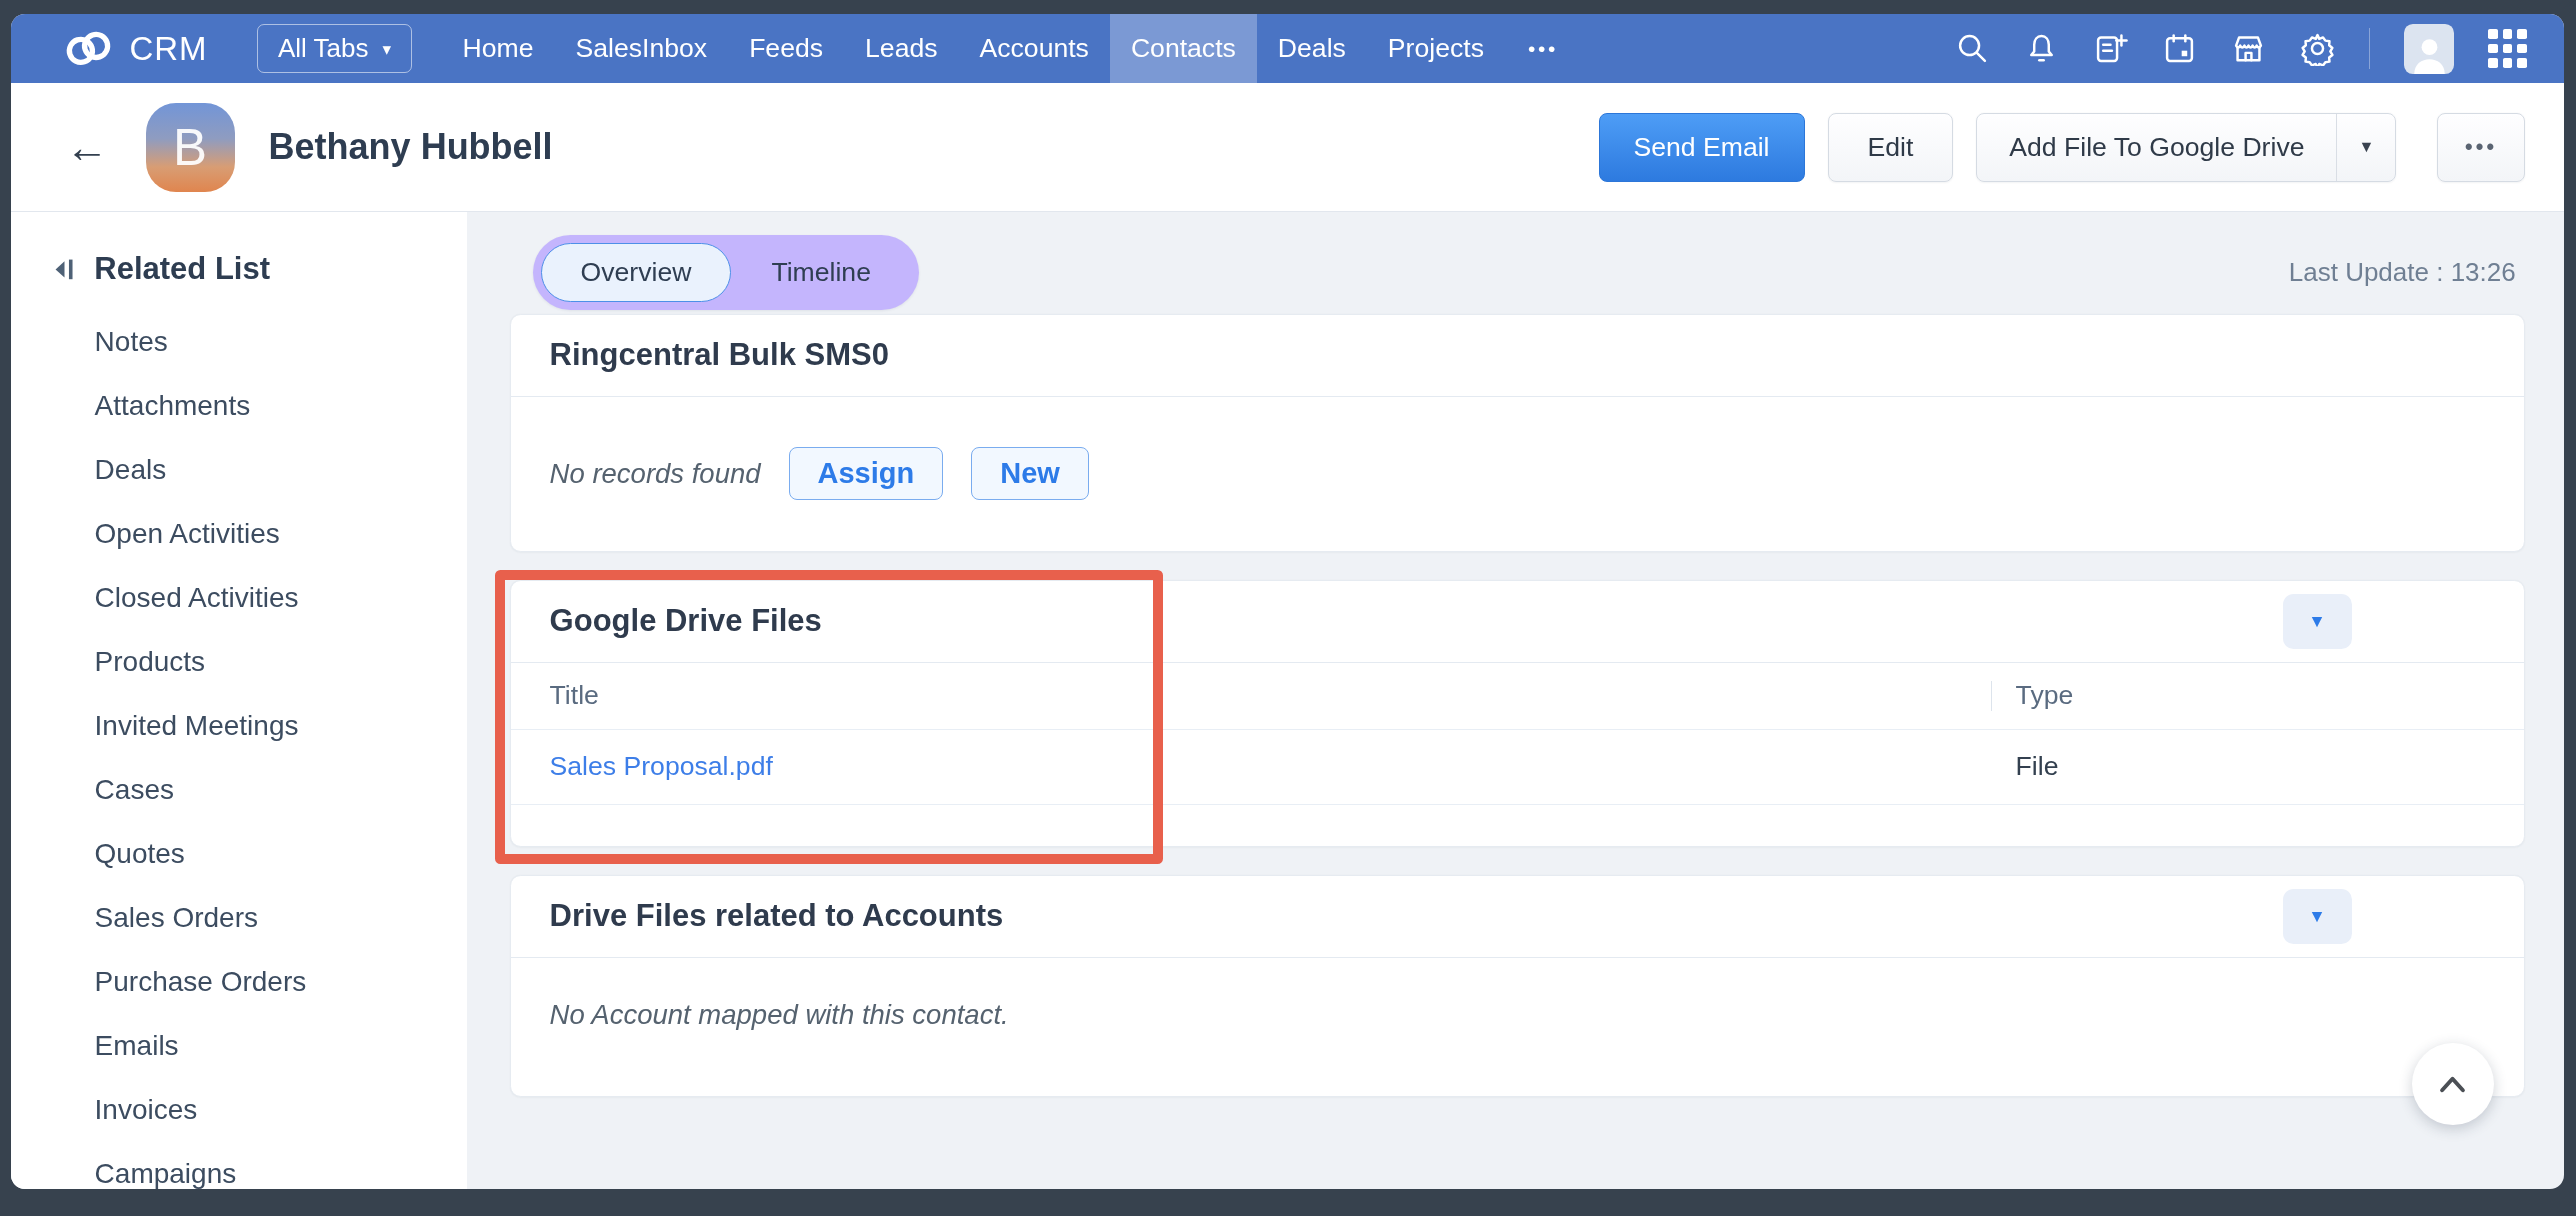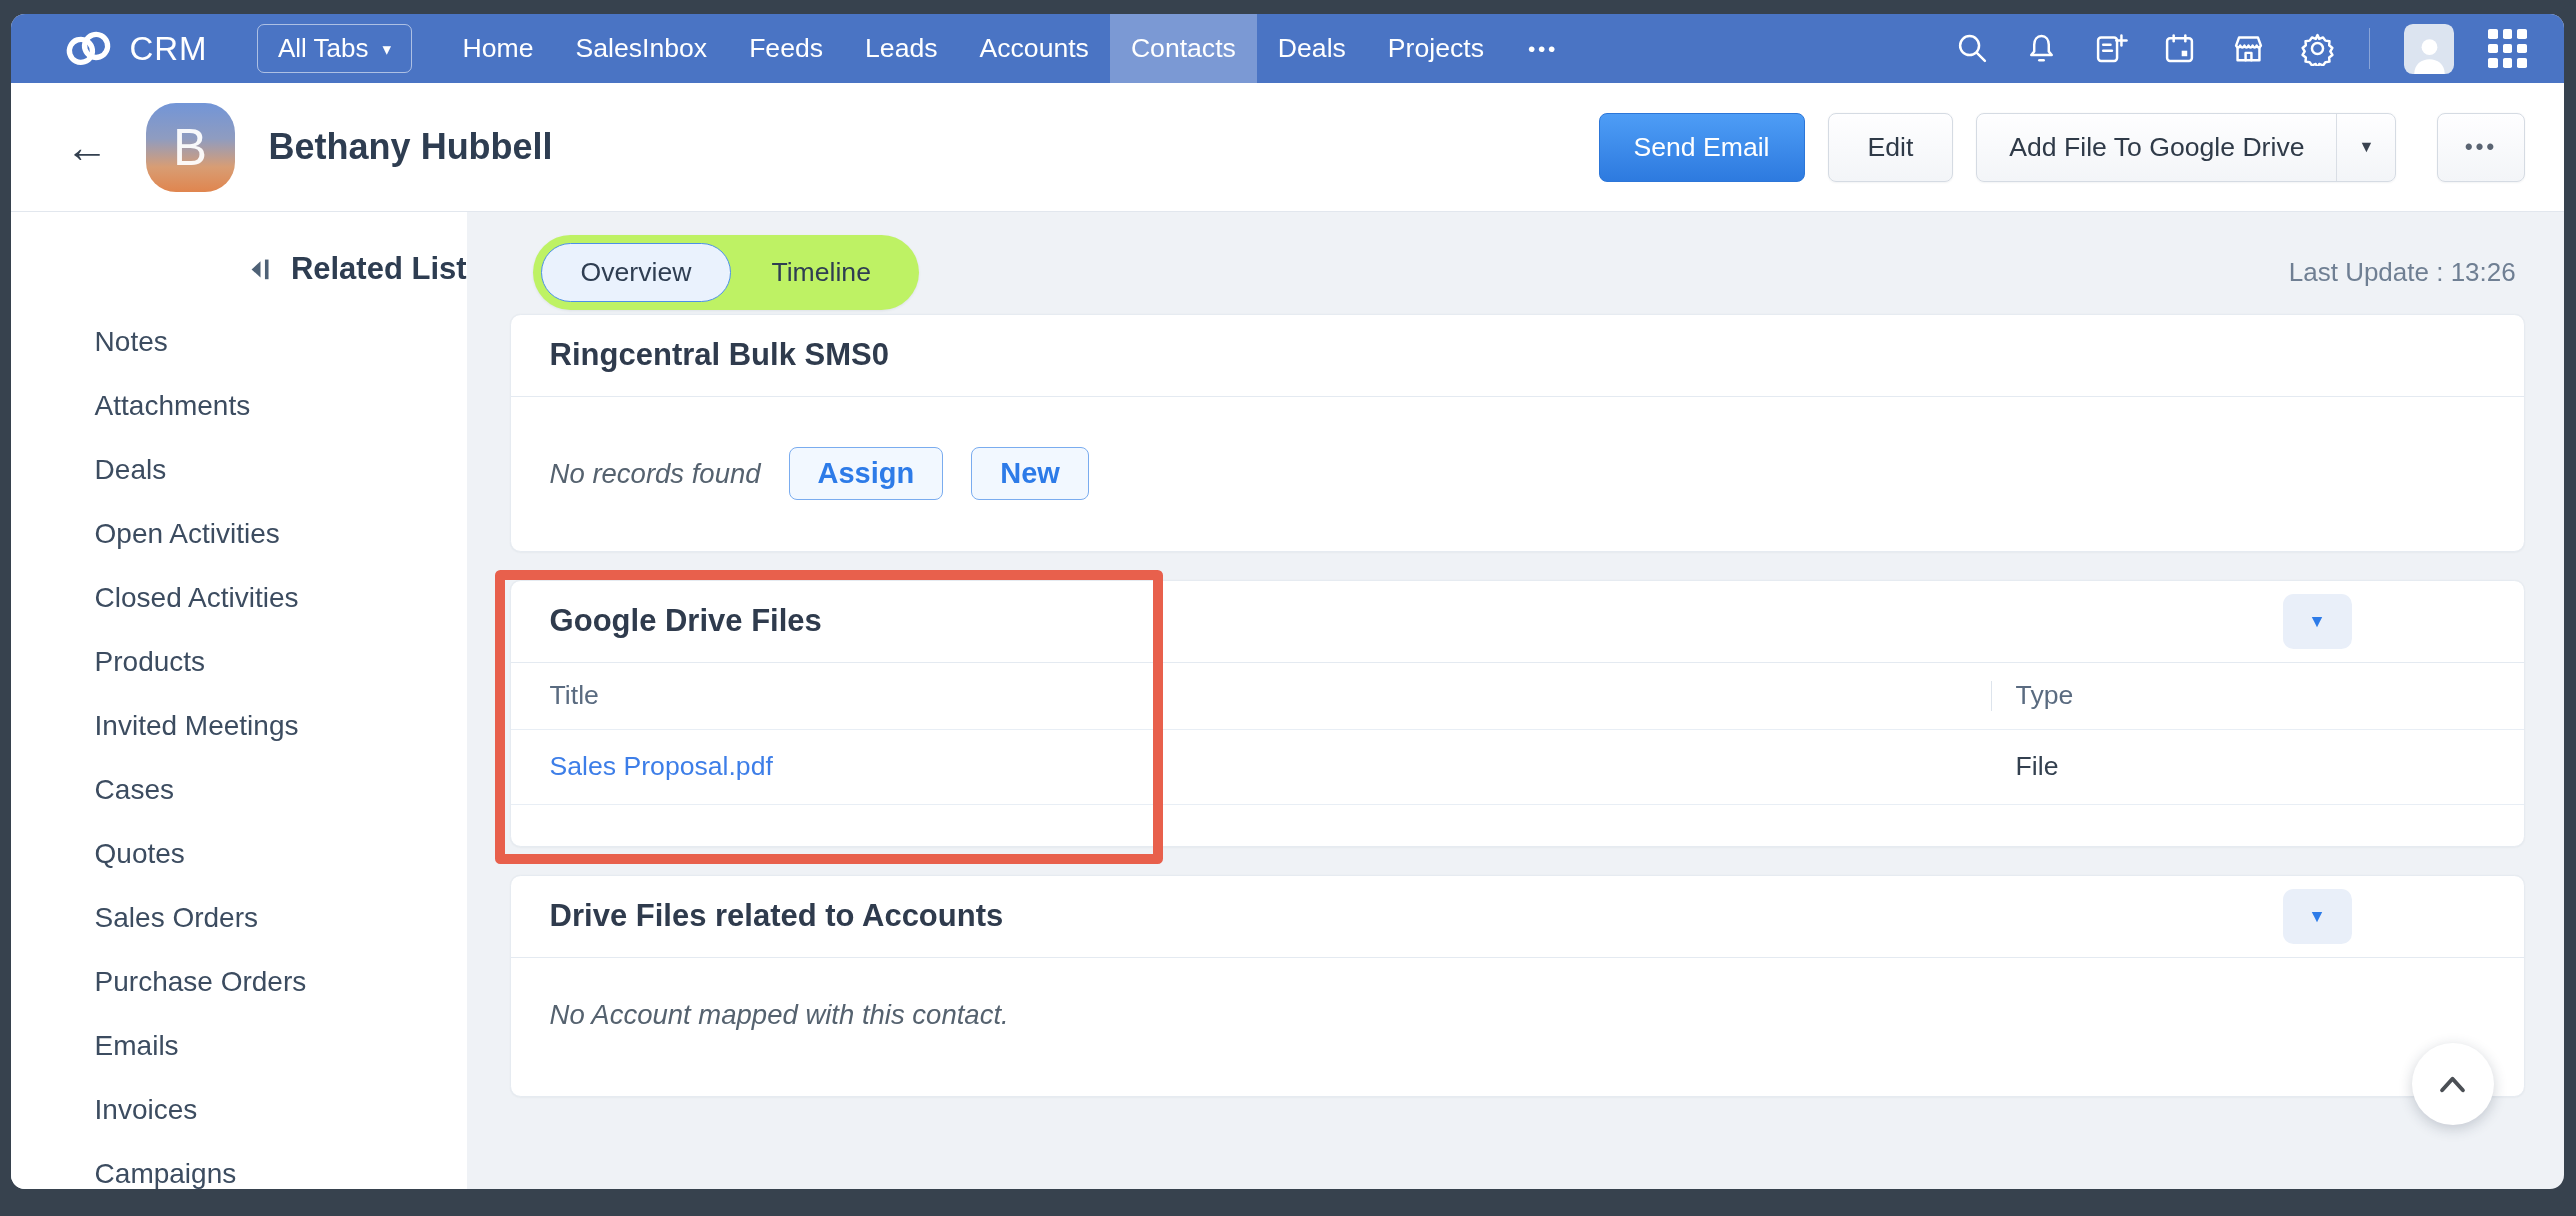--- a/index.html
+++ b/index.html
@@ -74,30 +74,30 @@
   .split-caret {
     width: 59px; height: 100%; border-left: 0.9px solid #D9DEE5; display: flex;
     align-items: center; justify-content: center; font-size: 16px; color: #3A4350;
   }
   .btn-more { padding: 0 26.6px; font-size: 23px; letter-spacing: 2.7px; color: #5A6472; margin-left: 17.7px; }
 
   
   .content { display: flex; height: 977px; }
 
   .sidebar { width: 456px; background: #fff; padding: 39px 0 0 41px; flex: none; }
-  .sidebar-header { display: flex; align-items: center; gap: 17.7px; justify-content: flex-end; }
+  .sidebar-header { display: flex; align-items: center; gap: 17.7px; }
   .collapse-icon { width: 25px; height: 26.6px; display: block; cursor: pointer; }
   .sidebar-title { font-size: 31px; font-weight: bold; color: #2E3D51; }
   .sidebar-items { margin-top: 23px; padding-left: 43px; }
   .sidebar-item { font-size: 28px; color: #3C4C60; line-height: 64px; cursor: pointer; white-space: nowrap; }
 
   .main { flex: 1; padding: 0 39px 0 43px; position: relative; }
   .tabs-row { display: flex; align-items: center; margin-top: 19.5px; height: 82px; }
   .tabs {
-    background: #bef264; border-radius: 41px; padding: 8px; display: flex; margin-left: 23px;
+    background: #c4b5fd; border-radius: 41px; padding: 8px; display: flex; margin-left: 23px;
     box-shadow: 0 0.9px 2.7px rgba(25,39,60,0.08);
   }
   .tab { font-size: 26.6px; color: #2F3E52; padding: 13.3px 39px; border-radius: 35px; cursor: pointer; border: 1.8px solid transparent; }
   .tab.active { background: #EAF2FD; border-color: #4D90E8; }
   .last-update { margin-left: auto; color: #6F7F93; font-size: 26px; padding-right: 8.9px; text-align: center; }
 
   .card {
     background: #fff; border-radius: 10.6px; border: 0.9px solid #E6EBF1;
     box-shadow: 0 0.9px 1.8px rgba(25,39,60,0.04); position: relative;
   }

